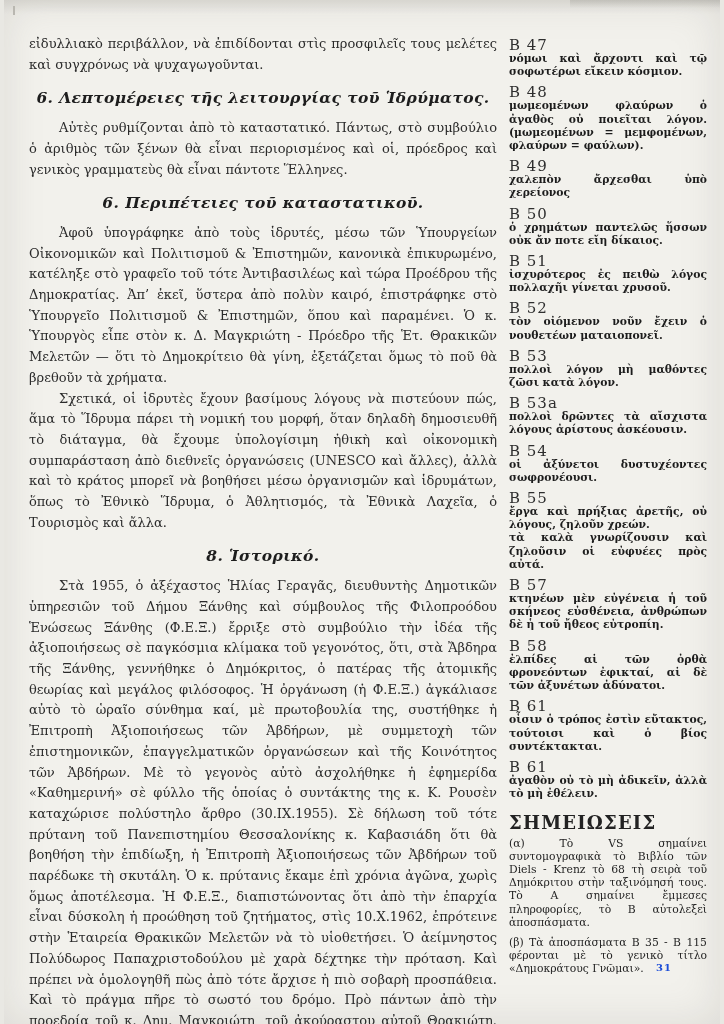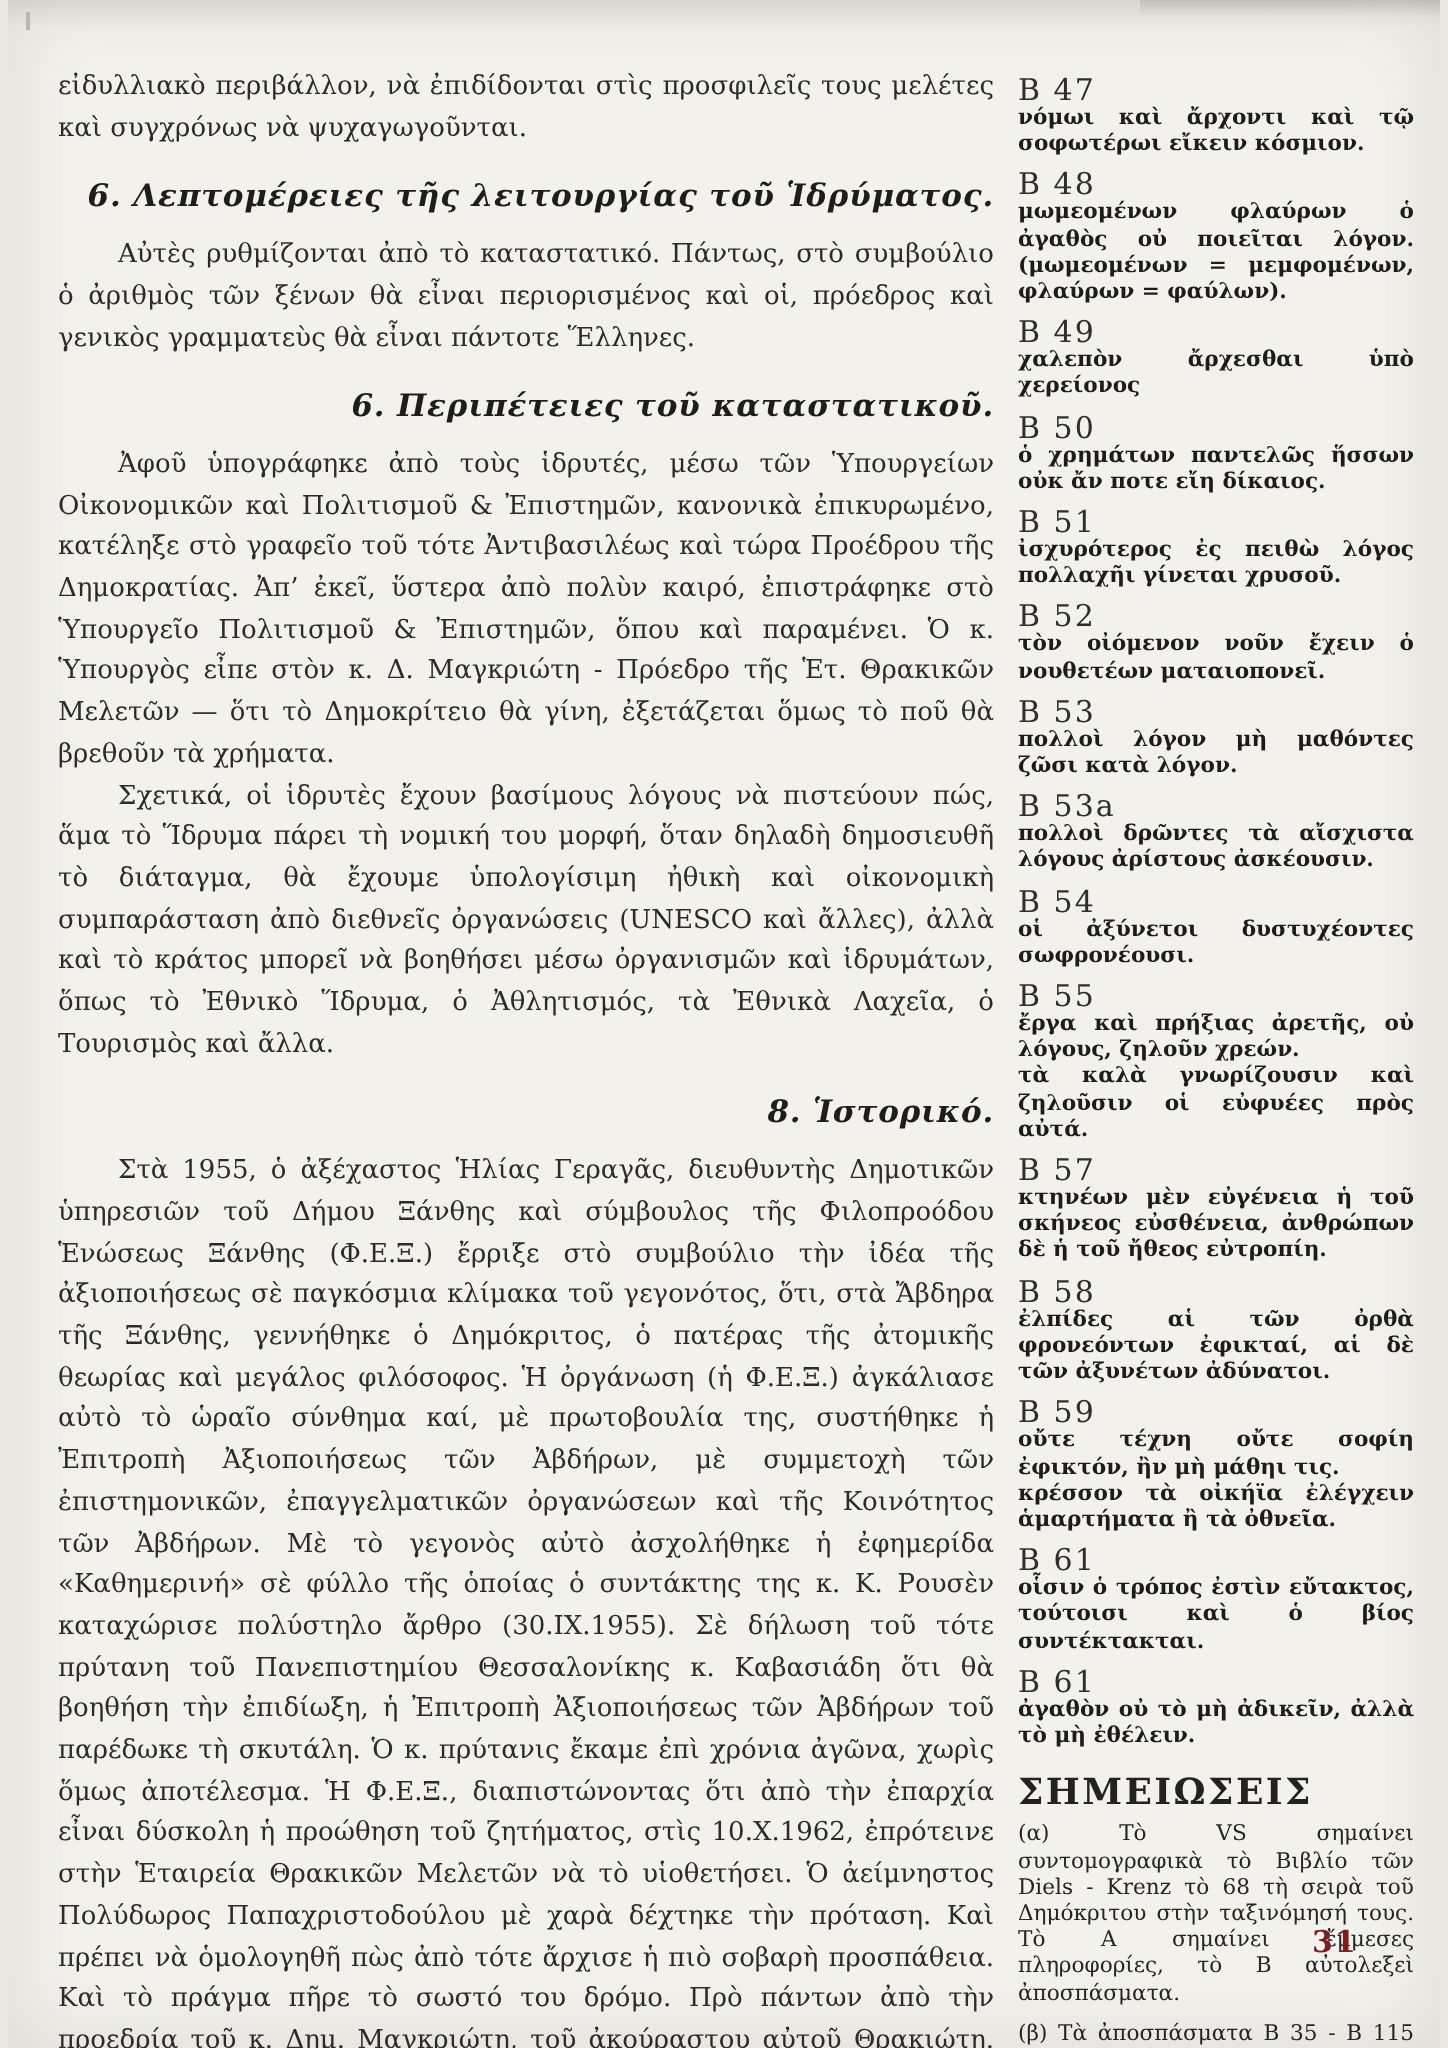--- a/index.html
+++ b/index.html
@@ -48,21 +48,21 @@
     color: #2b2b2b;
   }
   .main-col p { text-indent: 30px; }
   .main-col p.cont { text-indent: 0; }
 
   .section-heading {
     font-size: 15.5px;
     font-weight: bold;
     font-style: italic;
     letter-spacing: 0.4px;
-    text-align: right;
+    text-align: center;
     margin: 13px 0 9px 0;
     color: #1d1d1d;
   }
 
   
   .side-col {
     position: absolute;
     left: 505px; top: 38px;
     width: 198px;
     font-size: 10.8px;
@@ -93,24 +93,24 @@
   .note {
     margin-top: 7px;
     text-align: justify;
     font-weight: normal;
     color: #242424;
   }
 
   .page-number {
     position: absolute;
     left: 652px; top: 962px;
-    font-size: 15px;
+    font-size: 10px;
     font-weight: bold;
     letter-spacing: 1px;
-    color: #7f1d1d;
+    color: #1d4ed8;
   }
 </style>
 </head>
 <body>
 
 <div class="page">
   <div class="scan-artifact"></div>
   <div class="scan-smudge"></div>
 
   <div class="main-col">
@@ -172,25 +172,20 @@
       <div class="fragment-text">ἔργα καὶ πρήξιας ἀρετῆς, οὐ λόγους, ζηλοῦν χρεών.
 τὰ καλὰ γνωρίζουσιν καὶ ζηλοῦσιν οἱ εὐφυέες πρὸς αὐτά.</div>
     </div>
     <div class="fragment">
       <div class="fragment-id">B 57</div>
       <div class="fragment-text">κτηνέων μὲν εὐγένεια ἡ τοῦ σκήνεος εὐσθένεια, ἀνθρώπων δὲ ἡ τοῦ ἤθεος εὐτροπίη.</div>
     </div>
     <div class="fragment">
       <div class="fragment-id">B 58</div>
       <div class="fragment-text">ἐλπίδες αἱ τῶν ὀρθὰ φρονεόντων ἐφικταί, αἱ δὲ τῶν ἀξυνέτων ἀδύνατοι.</div>
-    </div>
-    <div class="fragment">
-      <div class="fragment-id">B 59</div>
-      <div class="fragment-text">οὔτε τέχνη οὔτε σοφίη ἐφικτόν, ἢν μὴ μάθηι τις.
-κρέσσον τὰ οἰκήϊα ἐλέγχειν ἁμαρτήματα ἢ τὰ ὀθνεῖα.</div>
     </div>
     <div class="fragment">
       <div class="fragment-id">B 61</div>
       <div class="fragment-text">οἷσιν ὁ τρόπος ἐστὶν εὔτακτος, τούτοισι καὶ ὁ βίος συντέκτακται.</div>
     </div>
     <div class="fragment">
       <div class="fragment-id">B 61</div>
       <div class="fragment-text">ἀγαθὸν οὐ τὸ μὴ ἀδικεῖν, ἀλλὰ τὸ μὴ ἐθέλειν.</div>
     </div>
 

